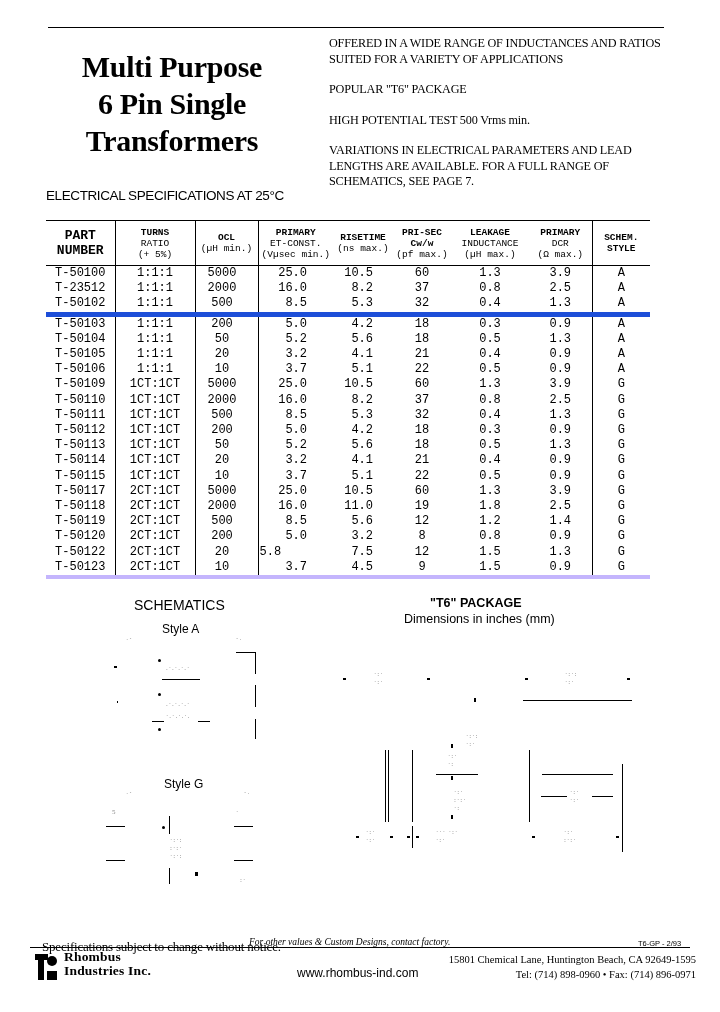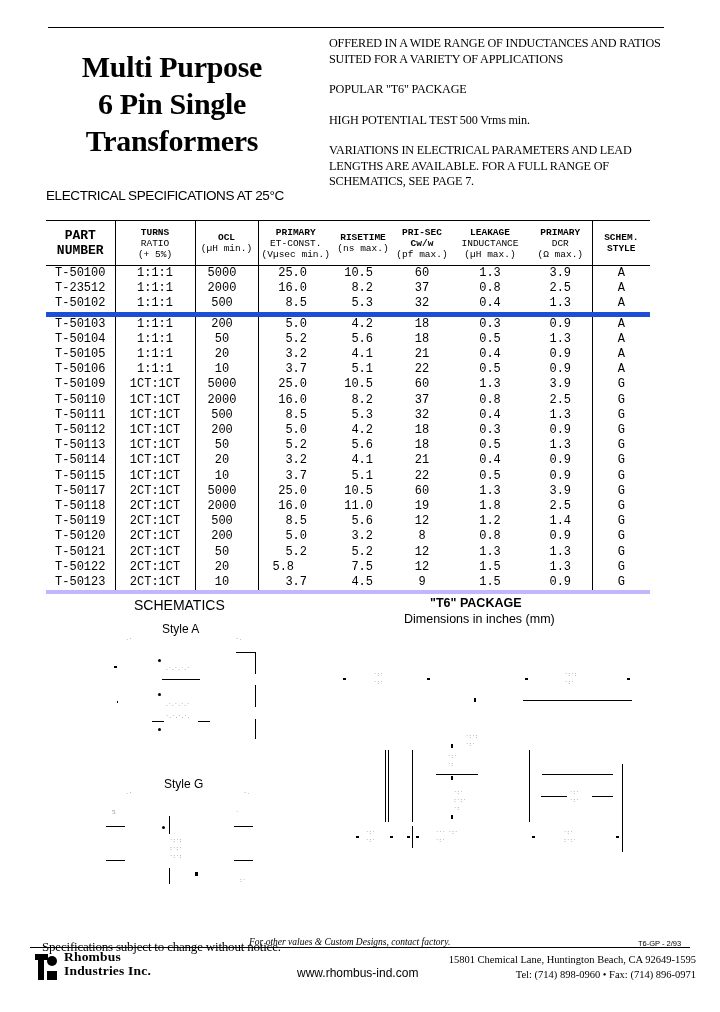--- a/index.html
+++ b/index.html
@@ -319,35 +319,24 @@
         <td class="vdiv">2CT:1CT</td>
         <td class="vdiv num" style="padding-right: 10px;">200</td>
         <td style="text-align: right; padding-right: 26px;">5.0</td>
         <td style="text-align: right; padding-right: 20px;">3.2</td>
         <td>8</td>
         <td>0.8</td>
         <td class="vdiv">0.9</td>
         <td>G</td>
       </tr>
       <tr>
-        <td class="vdiv">T-50121</td>
-        <td class="vdiv">2CT:1CT</td>
-        <td class="vdiv num" style="padding-right: 10px;">50</td>
-        <td style="text-align: right; padding-right: 26px;">5.2</td>
-        <td style="text-align: right; padding-right: 20px;">5.2</td>
-        <td>12</td>
-        <td>1.3</td>
-        <td class="vdiv">1.3</td>
-        <td>G</td>
-      </tr>
-      <tr>
         <td class="vdiv">T-50122</td>
         <td class="vdiv">2CT:1CT</td>
         <td class="vdiv num" style="padding-right: 10px;">20</td>
-        <td style="text-align: center; padding-right: 26px; margin-top: 15px;">5.8</td>
+        <td style="text-align: left; padding-right: 26px; margin-top: 15px;">5.8</td>
         <td style="text-align: right; padding-right: 20px;">7.5</td>
         <td>12</td>
         <td>1.5</td>
         <td class="vdiv">1.3</td>
         <td>G</td>
       </tr>
       <tr class="last">
         <td class="vdiv">T-50123</td>
         <td class="vdiv">2CT:1CT</td>
         <td class="vdiv num" style="padding-right: 10px;">10</td>

